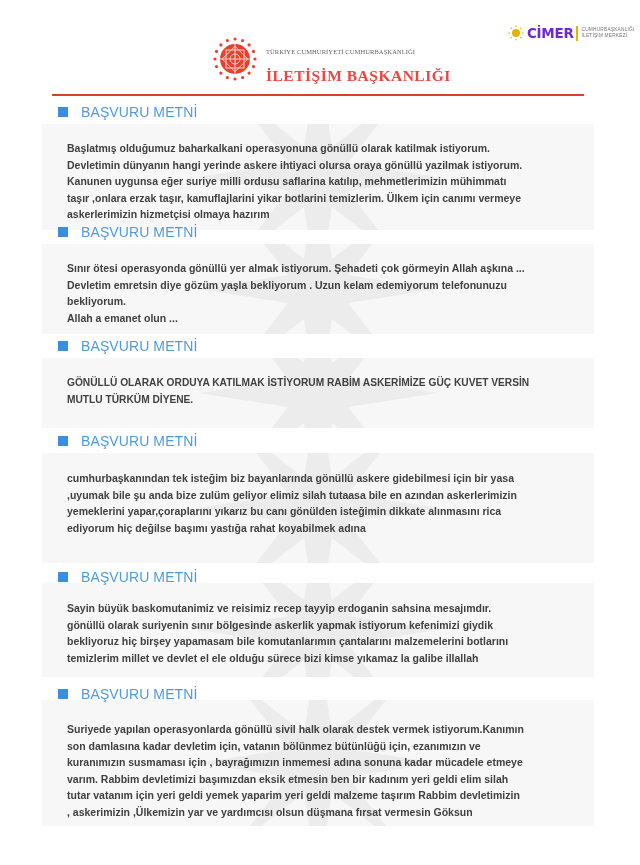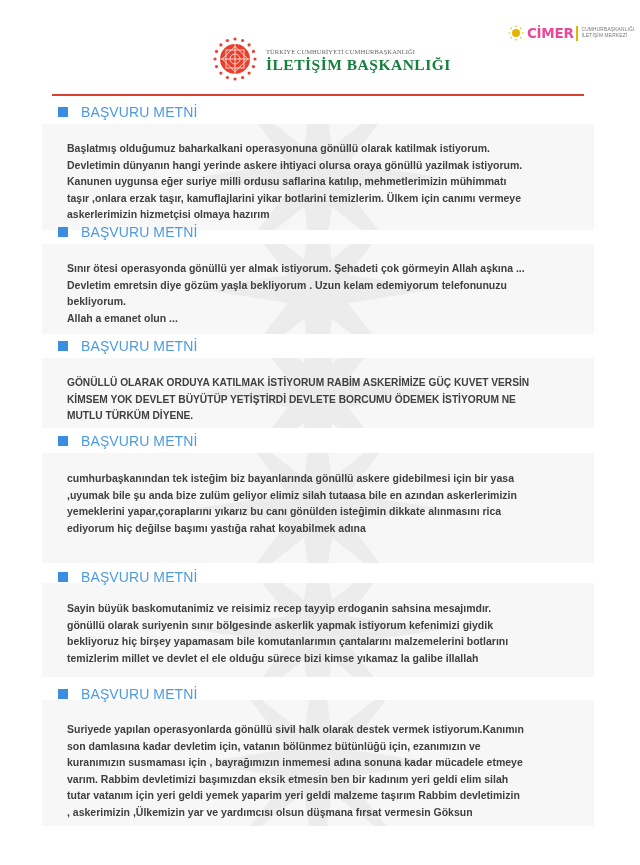--- a/index.html
+++ b/index.html
@@ -3,25 +3,25 @@
 <meta charset="utf-8">
 <style>
   * { box-sizing: border-box; margin: 0; padding: 0; }
   html, body { width: 640px; height: 865px; background: #ffffff; overflow: hidden; }
   body { font-family: "Liberation Sans", "DejaVu Sans", sans-serif; color: #444; position: relative; }
 
   .header { position: absolute; left: 0; top: 0; width: 640px; height: 100px; }
   .emblem { position: absolute; left: 212px; top: 36px; width: 46px; height: 46px; }
   .brand { position: absolute; left: 266px; top: 48px; }
   .brand-sub { font-family: "Liberation Serif", "DejaVu Serif", serif; font-size: 6.5px; color: #666; letter-spacing: 0.1px; white-space: nowrap; }
-  .brand-main { font-family: "Liberation Serif", "DejaVu Serif", serif; font-size: 15.5px; color: #15803d; font-weight: bold; letter-spacing: 0.5px; white-space: nowrap; margin-top: 1px; }
+  .brand-main { font-family: "Liberation Serif", "DejaVu Serif", serif; font-size: 15.5px; color: #ef4444; font-weight: bold; letter-spacing: 0.5px; white-space: nowrap; margin-top: 12px; }
 
   .cimer { position: absolute; left: 508px; top: 22px; height: 22px; display: flex; align-items: center; }
   .cimer-sun { width: 16px; height: 16px; }
-  .cimer-word { font-family: "DejaVu Sans", sans-serif; font-weight: bold; font-size: 13.5px; color: #ec4899; margin-left: 3px; letter-spacing: -0.3px; }
+  .cimer-word { font-family: "DejaVu Sans", sans-serif; font-weight: bold; font-size: 13.5px; color: #6d28d9; margin-left: 3px; letter-spacing: -0.3px; }
   .cimer-bar { width: 2px; height: 15px; background: #e5b400; margin: 0 3px; }
   .cimer-sub { font-size: 4.8px; line-height: 6px; color: #777; letter-spacing: 0.2px; white-space: nowrap; }
 
   .redline { position: absolute; left: 52px; top: 94px; width: 532px; height: 2px; background: #d9402e; }
 
   .section { position: absolute; left: 42px; width: 552px; }
   .section .wm { position: absolute; left: 0; right: 0; z-index: 0; background: #f7f7f7; }
   .section .wm svg { position: absolute; left: 50%; top: 50%; transform: translate(-50%, -50%); }
   .sec-title { position: relative; z-index: 1; display: flex; align-items: center; height: 16px; padding-left: 16px; }
   .sq { width: 10px; height: 10px; background: #3a8ee0; margin-right: 6px; }
@@ -142,21 +142,20 @@
     <svg width="552" height="70" viewBox="-276 -35 552 70">
         <use href="#star"></use>
       </svg>
   </div>
   <div class="sec-title">
     <span class="sq"></span>
     <span class="sec-label">BAŞVURU METNİ</span>
   </div>
   <div class="sec-body caps" style="margin-top:21px;">
     <p>GÖNÜLLÜ OLARAK ORDUYA KATILMAK İSTİYORUM RABİM ASKERİMİZE GÜÇ KUVET VERSİN</p>
-    <p>KİMSEM YOK DEVLET BÜYÜTÜP YETİŞTİRDİ DEVLETE BORCUMU ÖDEMEK İSTİYORUM NE</p>
     <p>MUTLU TÜRKÜM DİYENE.</p>
   </div>
 </div>
 
 <div class="section" style="top:433px;">
   <div class="wm" style="top:20px;height:110px;">
     <svg width="552" height="110" viewBox="-276 -55 552 110">
         <use href="#star"></use>
       </svg>
   </div>

